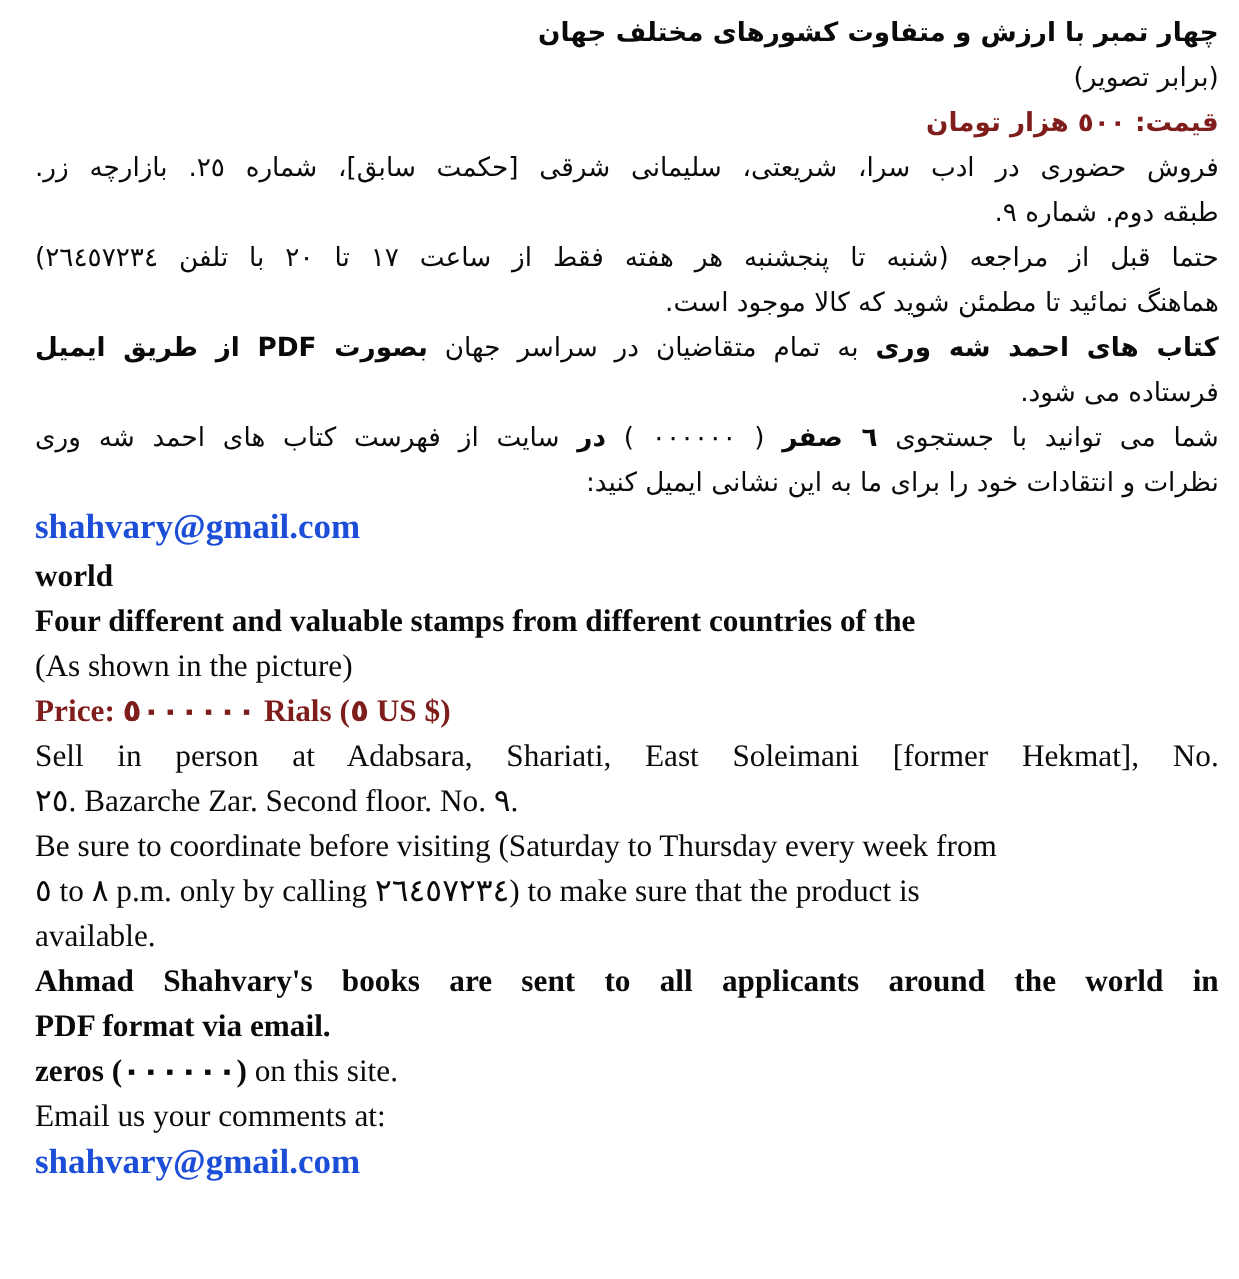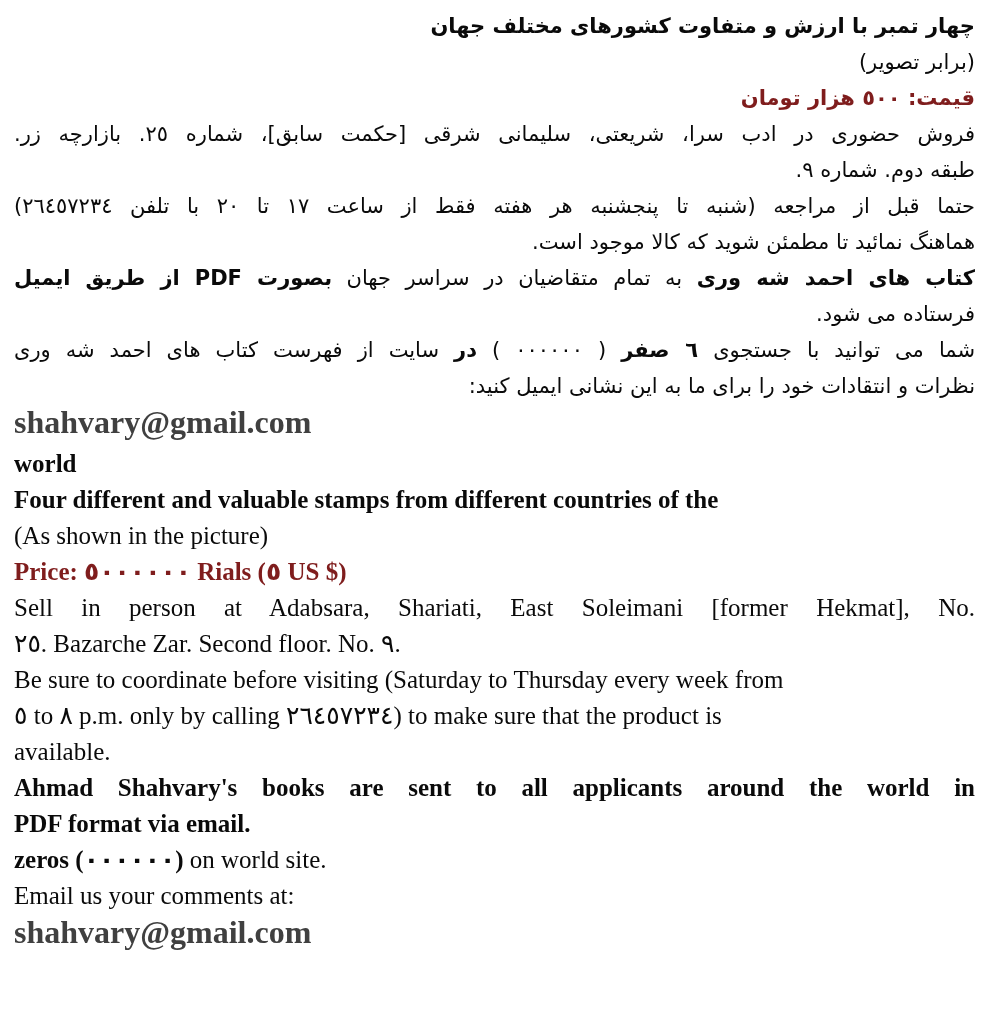--- a/index.html
+++ b/index.html
@@ -10,21 +10,21 @@
   body {
     width: 991px;
     height: 1023px;
     overflow: hidden;
     color: #0a0a0a;
   }
   .page {
     box-sizing: border-box;
     width: 991px;
     height: 1023px;
-    padding: 8px 16px 0 14px;
+    padding: 8px 16px 0 28px;
     background: #ffffff;
   }
   .l {
     line-height: 36px;
     white-space: normal;
   }
   
   .fa {
     direction: rtl;
     unicode-bidi: plaintext;
@@ -43,23 +43,23 @@
     font-family: "Liberation Serif", "DejaVu Sans", serif;
     font-size: 25px;
   }
   .en.fill {
     text-align: justify;
     text-align-last: justify;
   }
   .b { font-weight: bold; }
   .red { color: #7f1d1d; }
   .email {
-    color: #404040;
+    color: #1d4ed8;
     font-family: "Liberation Serif", "DejaVu Sans", serif;
-    font-size: 32px;
+    font-size: 28px;
     font-weight: bold;
     cursor: pointer;
   }
 </style>
 </head>
 <body>
 
 <div class="page">
 
   <div class="l fa b">چهار تمبر با ارزش و متفاوت کشورهای مختلف جهان</div>
@@ -89,19 +89,19 @@
   <div class="l en fill">Sell in person at Adabsara, Shariati, East Soleimani [former Hekmat], No.</div>
   <div class="l en">٢٥. Bazarche Zar. Second floor. No. ٩.</div>
 
   <div class="l en">Be sure to coordinate before visiting (Saturday to Thursday every week from</div>
   <div class="l en">٥ to ٨ p.m. only by calling ٢٦٤٥٧٢٣٤) to make sure that the product is</div>
   <div class="l en">available.</div>
 
   <div class="l en b fill">Ahmad Shahvary's books are sent to all applicants around the world in</div>
   <div class="l en b">PDF format via email.</div>
 
-  <div class="l en"><span class="b">zeros (٠٠٠٠٠٠)</span><span> on world site.</span></div>
+  <div class="l en"><span class="b">zeros (٠٠٠٠٠٠)</span><span> on this site.</span></div>
 
   <div class="l en">Email us your comments at:</div>
 
   <div class="l"><span class="email">shahvary@gmail.com</span></div>
 
 </div>
 
 </body></html>

